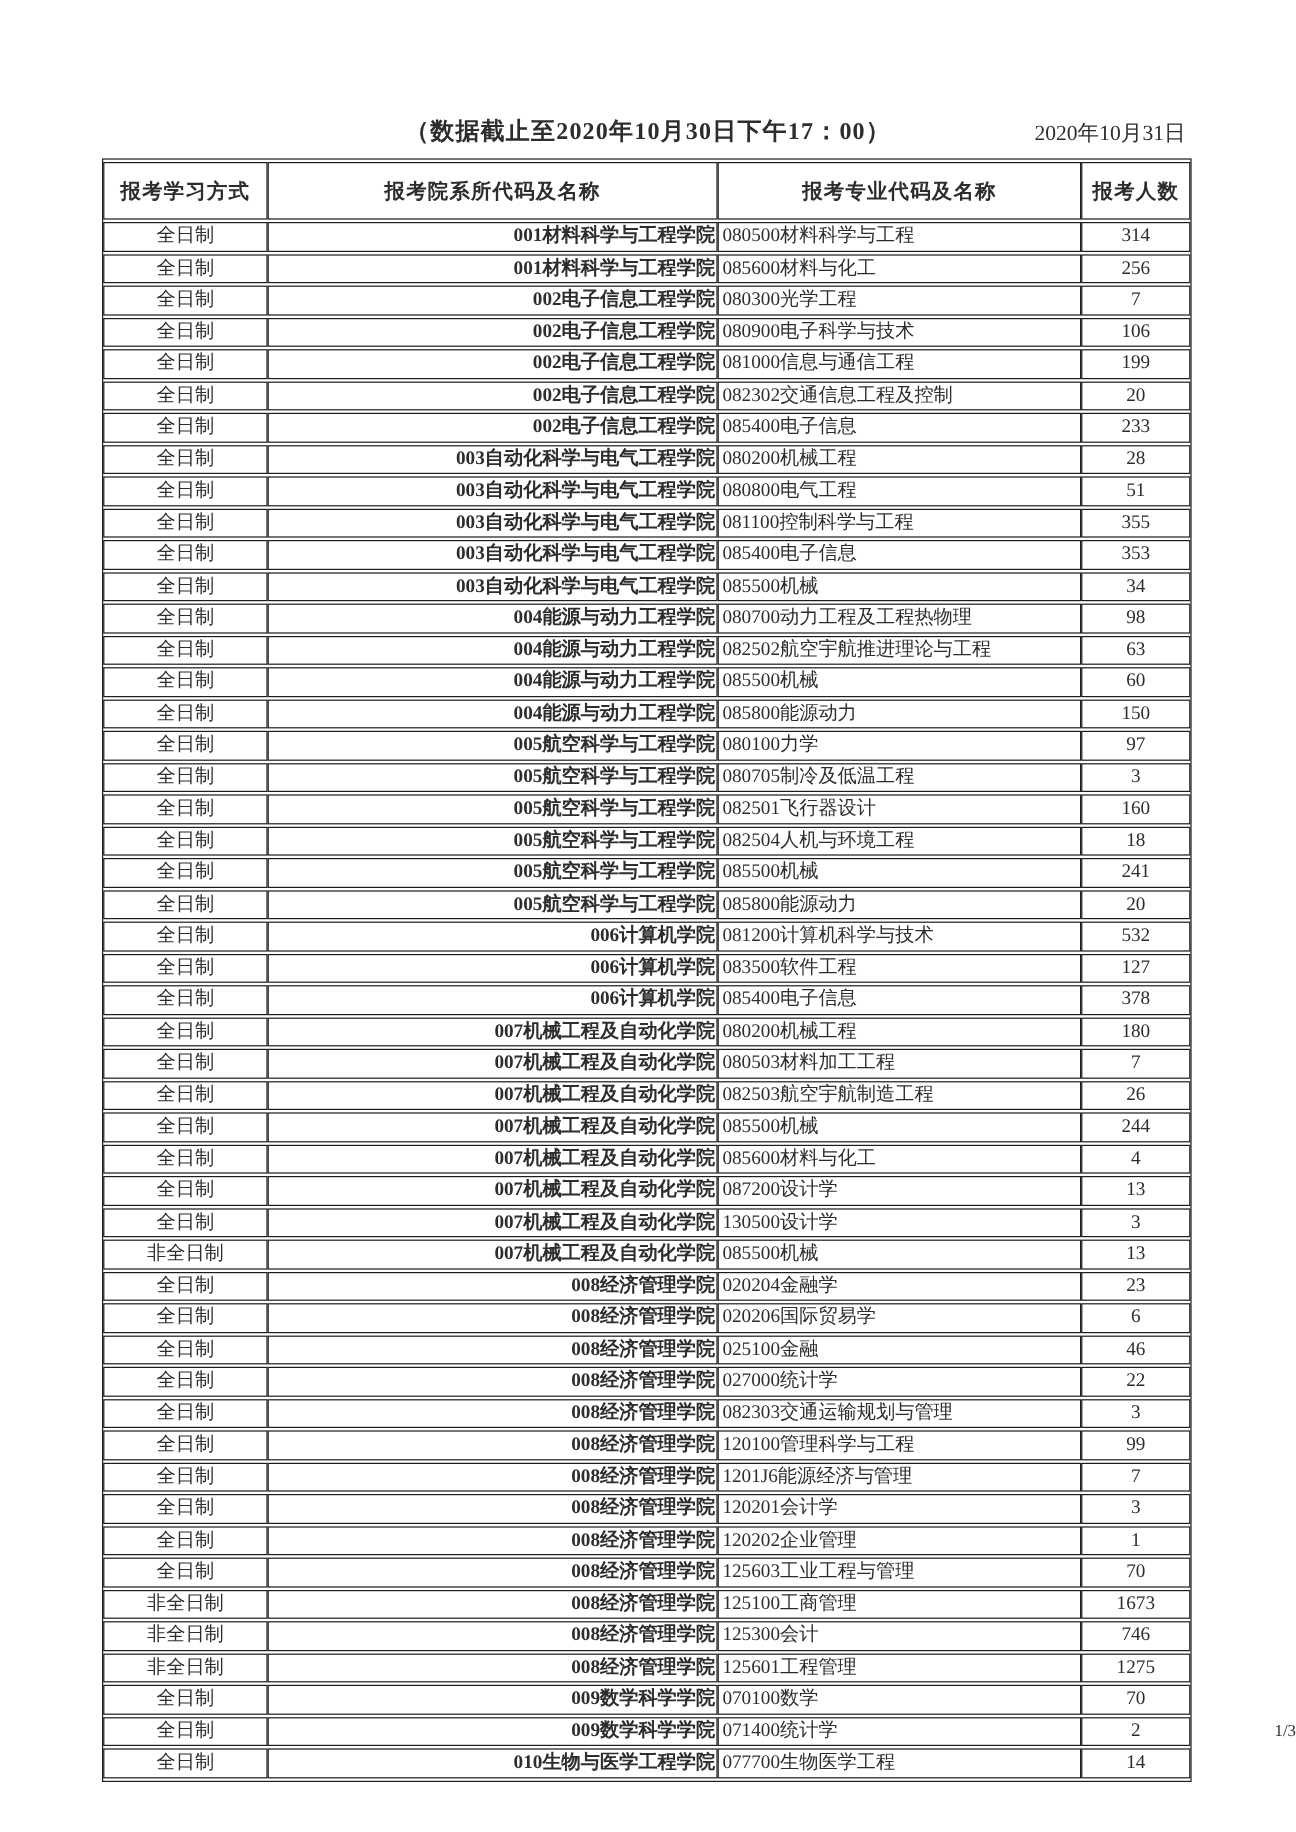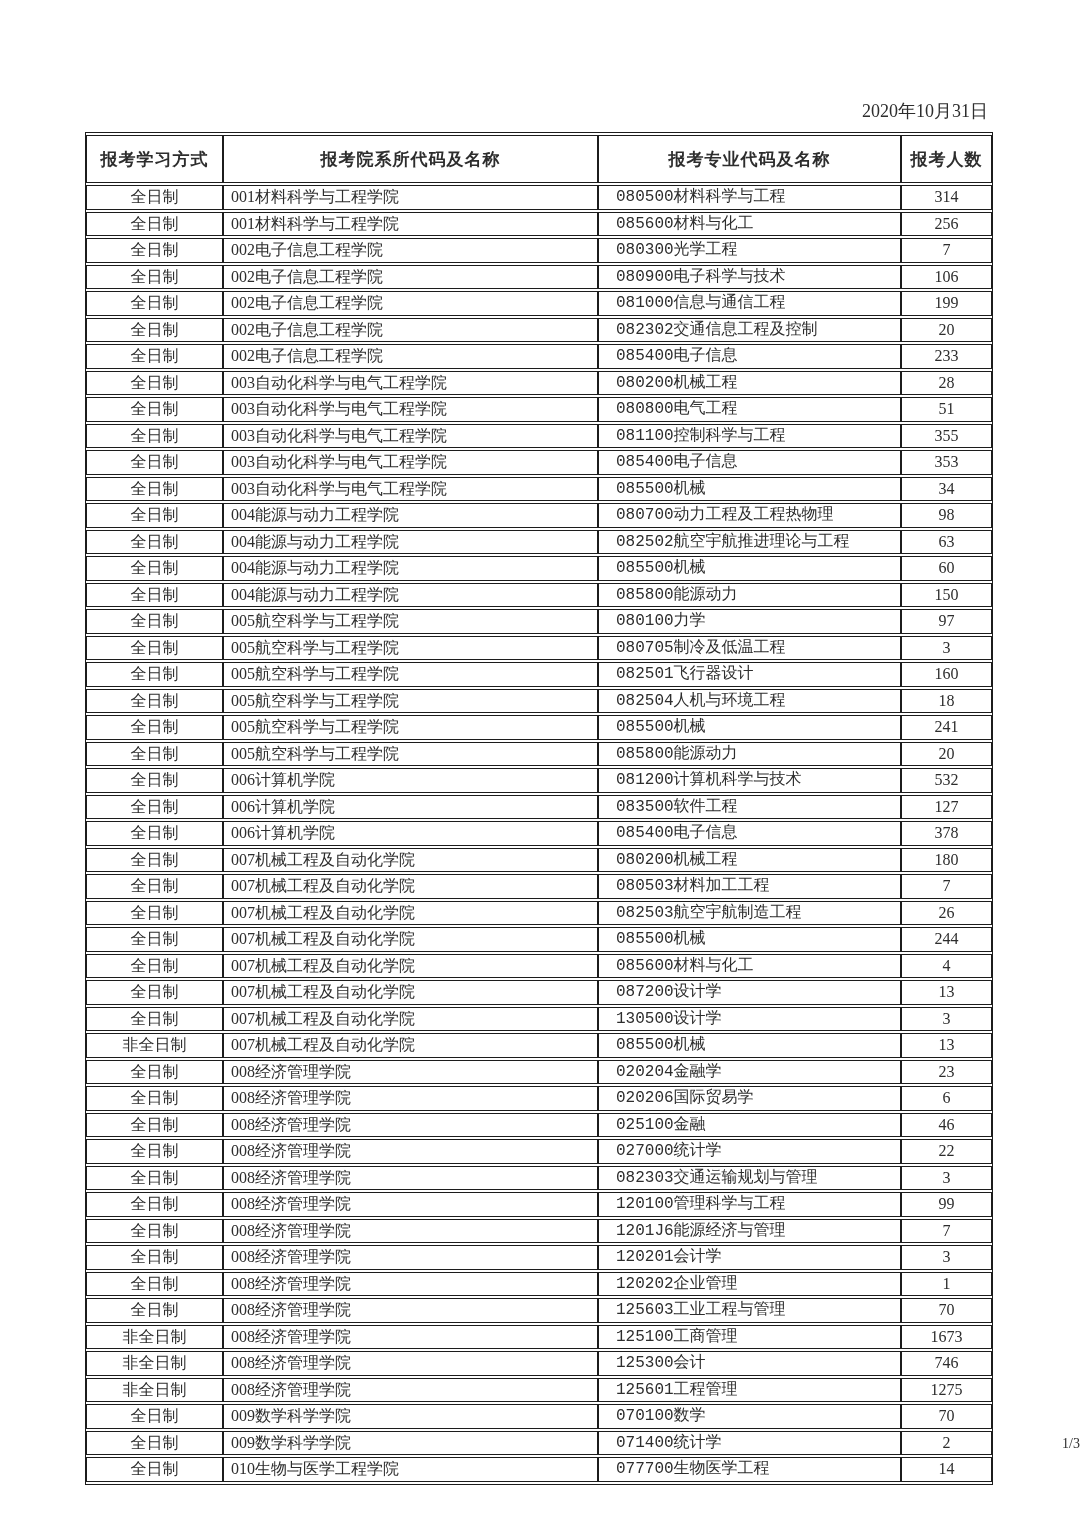--- a/index.html
+++ b/index.html
@@ -66,38 +66,39 @@
     font-weight: bold;
     text-align: center;
     letter-spacing: 1px;
   }
   table.stats td {
     height: 20.5px;
     font-size: 16px;
     line-height: 20.5px;
   }
   td.c0 { text-align: center; }
-  td.c1 { text-align: left; padding-left: 7px; }
-  td.c2 { text-align: left; padding-left: 17px; font-family: Liberation Mono, monospace; }
+  td.c1 { text-align: right; padding-left: 7px; font-weight: bold; }
+  td.c2 { text-align: left; padding-left: 3px; }
   td.c3 { text-align: center; }
   .page-footer {
     position: absolute;
     top: 1436px;
     left: 0;
     width: 100%;
     text-align: right;
     font-size: 14px;
   }
 </style>
 </head>
 <body>
 
 <div class="page">
 
 
+  <div class="doc-subtitle">（数据截止至2020年10月30日下午17：00）</div>
 
   <div class="doc-date">2020年10月31日</div>
 
   <table class="stats">
     <colgroup>
       <col style="width:137px">
       <col style="width:375px">
       <col style="width:303px">
       <col style="width:91px">
     </colgroup>

